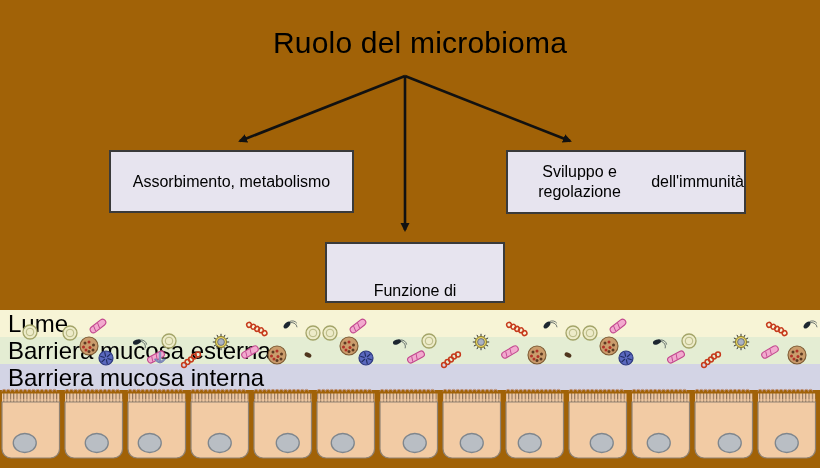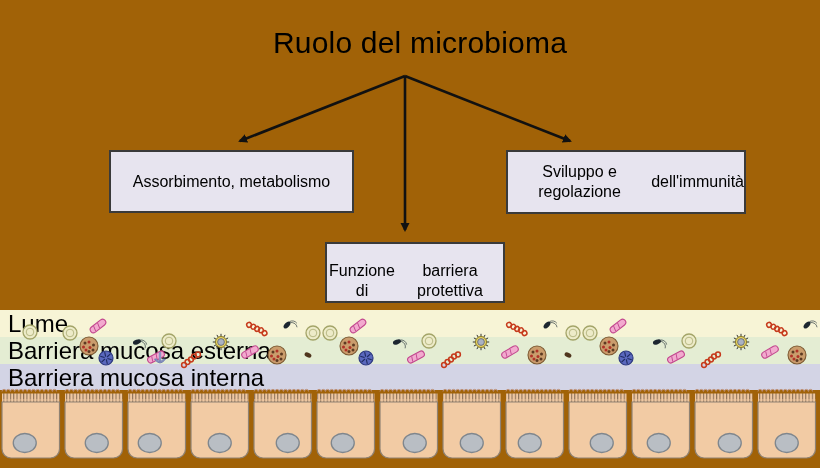--- a/index.html
+++ b/index.html
@@ -36,21 +36,20 @@
 
   <div class="flow-box" id="box-absorption">
     <span>Assorbimento, metabolismo</span>
   </div>
   <div class="flow-box" id="box-immunity">
     <span>Sviluppo e regolazione</span>
     <span>dell'immunità</span>
   </div>
   <div class="flow-box" id="box-barrier">
     <span>Funzione di</span>
-    <span>barriera protettiva</span>
   </div>
 
   <svg class="layer" id="ill" width="820" height="468">
     <defs id="ill-defs">
         <pattern id="teethpat" width="3.3" height="8.5" patternUnits="userSpaceOnUse">
           <rect width="3.3" height="8.5" fill="#EFC8A2"></rect>
           <rect x="0" y="0.8" width="1.1" height="7.7" fill="#8D7259"></rect>
         </pattern>
       </defs>
     <g id="bands">

